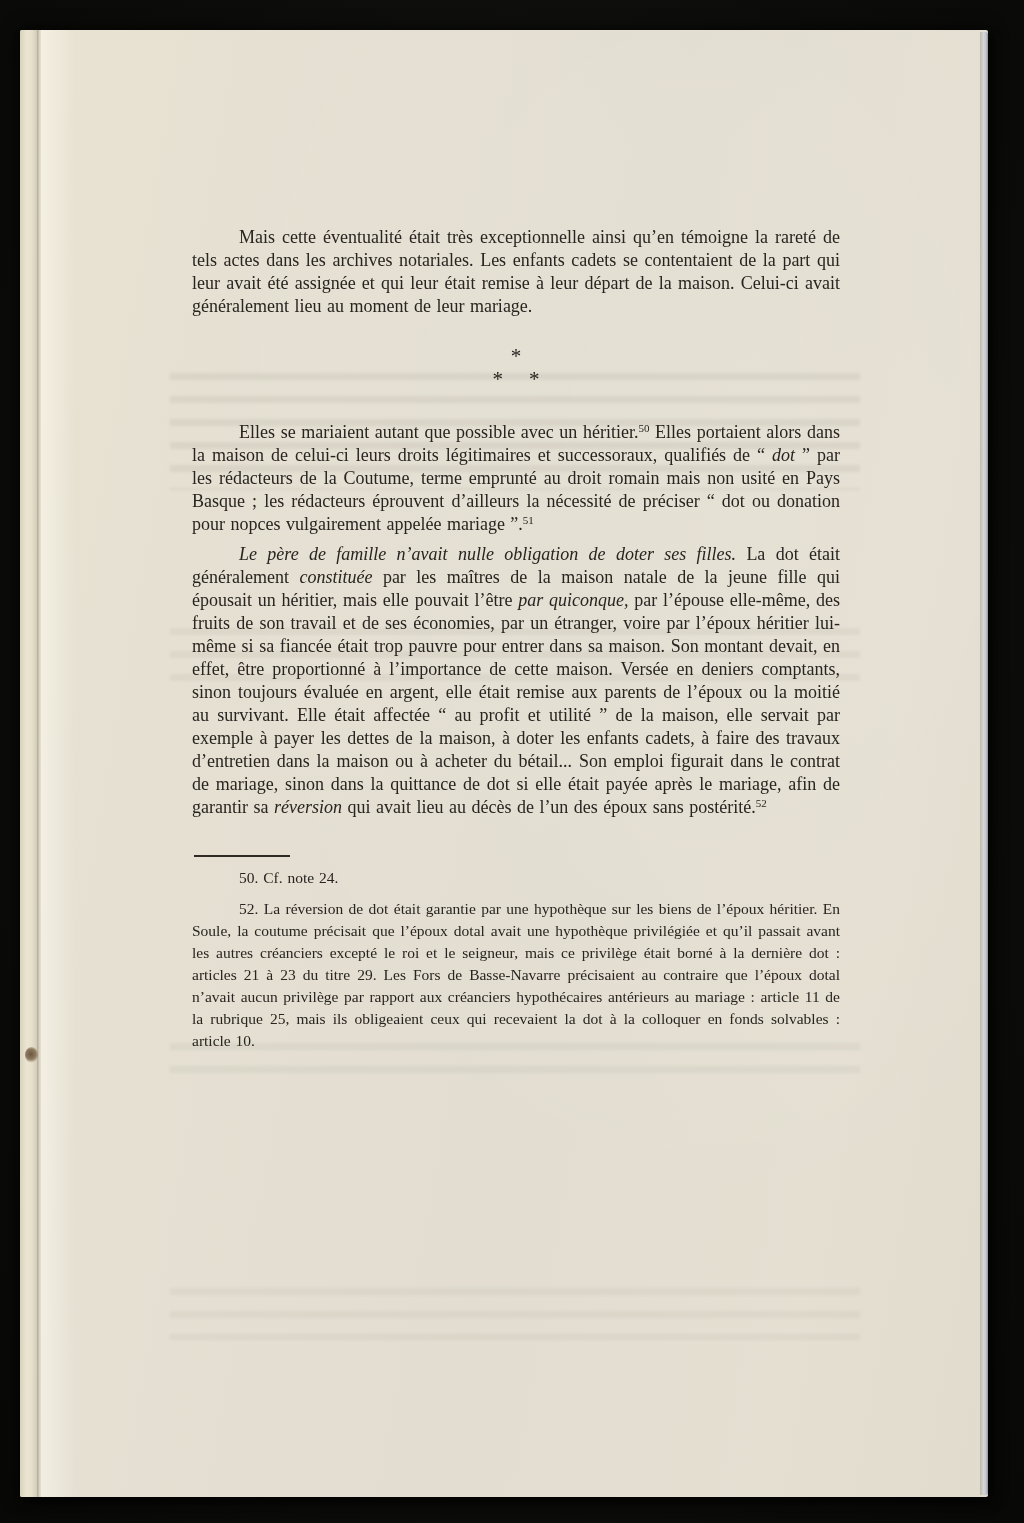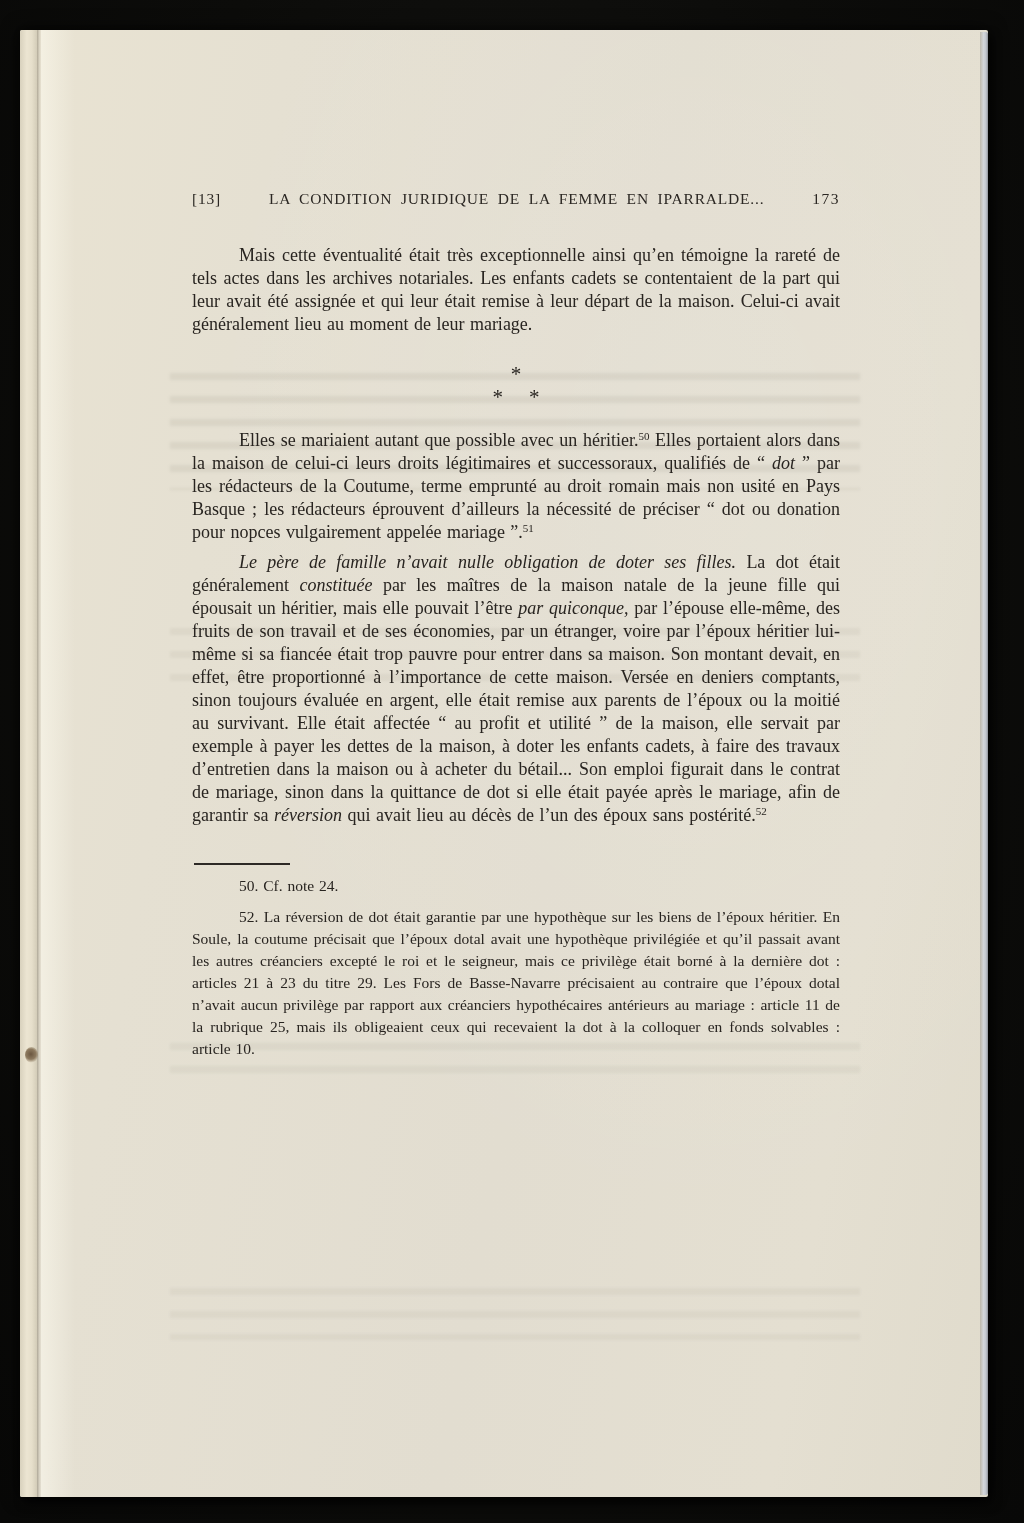--- a/index.html
+++ b/index.html
@@ -112,21 +112,21 @@
 
   .para {
     font-size: 18px;
     line-height: 23px;
     text-align: justify;
     text-indent: 47px;
     word-spacing: 1px;
     margin: 7px 0 0 0;
   }
   .para-first { margin-top: 36px; }
-  .para-after-heading { margin-top: 22px; }
+  .para-after-heading { margin-top: 32px; }
 
   .run-i { font-style: italic; }
   sup {
     font-size: 11px;
     line-height: 0;
     vertical-align: baseline;
     position: relative;
     top: -6px;
   }
 
@@ -175,25 +175,20 @@
   <div class="page-edge-right"></div>
   <div class="page-blemish"></div>
 
   <div class="ghost ghost-1"></div>
   <div class="ghost ghost-2"></div>
   <div class="ghost ghost-3"></div>
   <div class="ghost ghost-4"></div>
 
   <div class="content">
 
-    <div class="header-row">
-      <span class="header-bracket">[13]</span>
-      <span class="header-title">LA CONDITION JURIDIQUE DE LA FEMME EN IPARRALDE...</span>
-      <span class="header-pageno">173</span>
-    </div>
 
     <p class="para para-first"><span>Mais cette éventualité était très exceptionnelle ainsi qu’en témoigne la rareté de tels actes dans les archives notariales. Les enfants cadets se contentaient de la part qui leur avait été assignée et qui leur était remise à leur départ de la maison. Celui-ci avait généralement lieu au moment de leur mariage.</span></p>
 
     <div class="separator">
       <div class="sep-row">
         <span>*</span>
       </div>
       <div class="sep-row sep-row-2">
         <span>*</span>
         <span>*</span>

